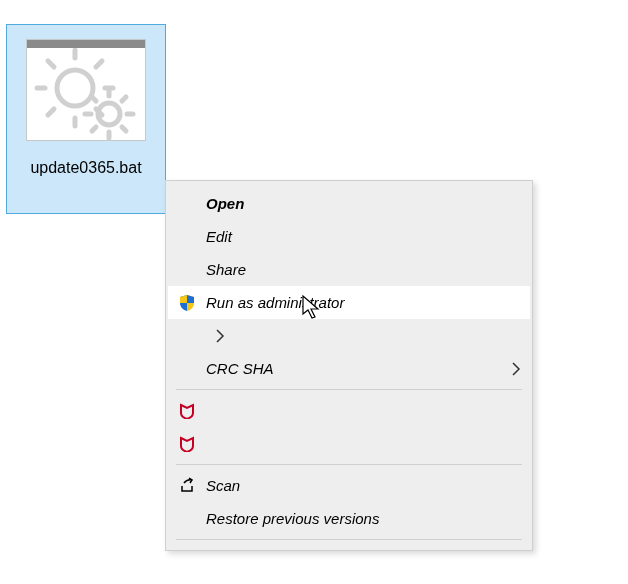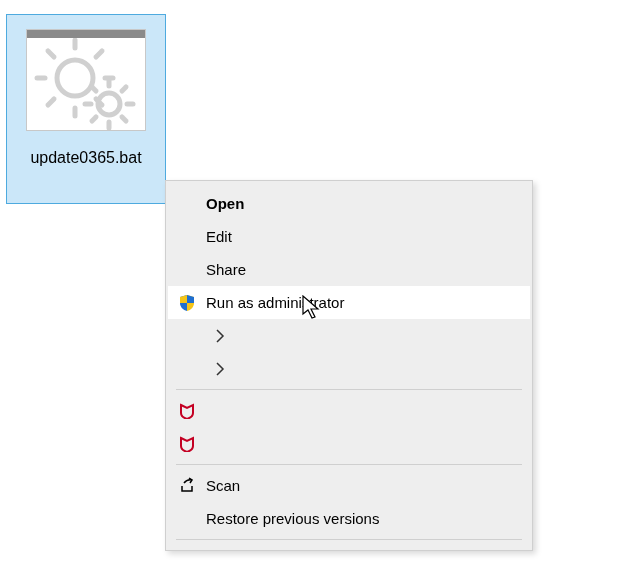--- a/index.html
+++ b/index.html
@@ -1,21 +1,21 @@
 <!DOCTYPE html>
 <html><head>
 <meta charset="utf-8">
 <style>
   html,body{margin:0;padding:0;width:628px;height:584px;background:#fff;font-family:"Segoe UI",Arial,sans-serif;font-size:15px;color:#000;overflow:hidden;}
-  .file-icon-wrap{position:absolute;left:6px;top:14px;width:158px;height:188px;background:#cbe7f9;border:1px solid #4eaadf;display:flex;flex-direction:column;align-items:center;}
+  .file-icon-wrap{position:absolute;left:6px;top:24px;width:158px;height:188px;background:#cbe7f9;border:1px solid #4eaadf;display:flex;flex-direction:column;align-items:center;}
   .bat-icon{margin-top:14px;width:118px;height:100px;background:#fff;border:1px solid #c8c8c8;position:relative;}
   .bat-icon .titlebar{position:absolute;left:0;top:0;right:0;height:8px;background:#8a8a8a;}
   .file-label{margin-top:18px;font-size:16px;color:#000;text-align:center;}
   .ctx{position:absolute;left:165px;top:180px;width:362px;background:#eeeeee;border:1px solid #cfcfcf;box-shadow:3px 3px 6px rgba(0,0,0,0.15);padding:6px 2px;}
-  .mi{display:flex;align-items:center;height:33px;position:relative;}
+  .mi{display:flex;align-items:center;height:33px;position:relative;font-style:italic;}
   .mi .ic{width:38px;display:flex;align-items:center;justify-content:center;}
   .mi .lbl{flex:1;text-align:left;}
   .mi .arw{width:28px;display:flex;align-items:center;justify-content:center;}
   .mi.bold .lbl{font-weight:600;}
   .mi.hover{background:#fff;}
   .sep{height:1px;background:#cfcfcf;margin:4px 8px;}
   .cursor{position:absolute;left:302px;top:295px;pointer-events:none;}
 </style>
 </head>
 <body>
@@ -85,20 +85,21 @@
   <div class="mi">
     <span class="ic"></span>
     <span class="arw">
       <svg width="10" height="14" viewBox="0 0 10 14">
           <path d="M2 1 L8 7 L2 13" fill="none" stroke="#333" stroke-width="1.5"></path>
         </svg>
     </span>
   </div>
   <div class="mi">
     <span class="ic"></span>
+      <span class="lbl">CRC SHA</span>
     <span class="arw">
       <svg width="10" height="14" viewBox="0 0 10 14">
           <path d="M2 1 L8 7 L2 13" fill="none" stroke="#333" stroke-width="1.5"></path>
         </svg>
     </span>
   </div>
 
   <div class="sep"></div>
 
   <div class="mi">

